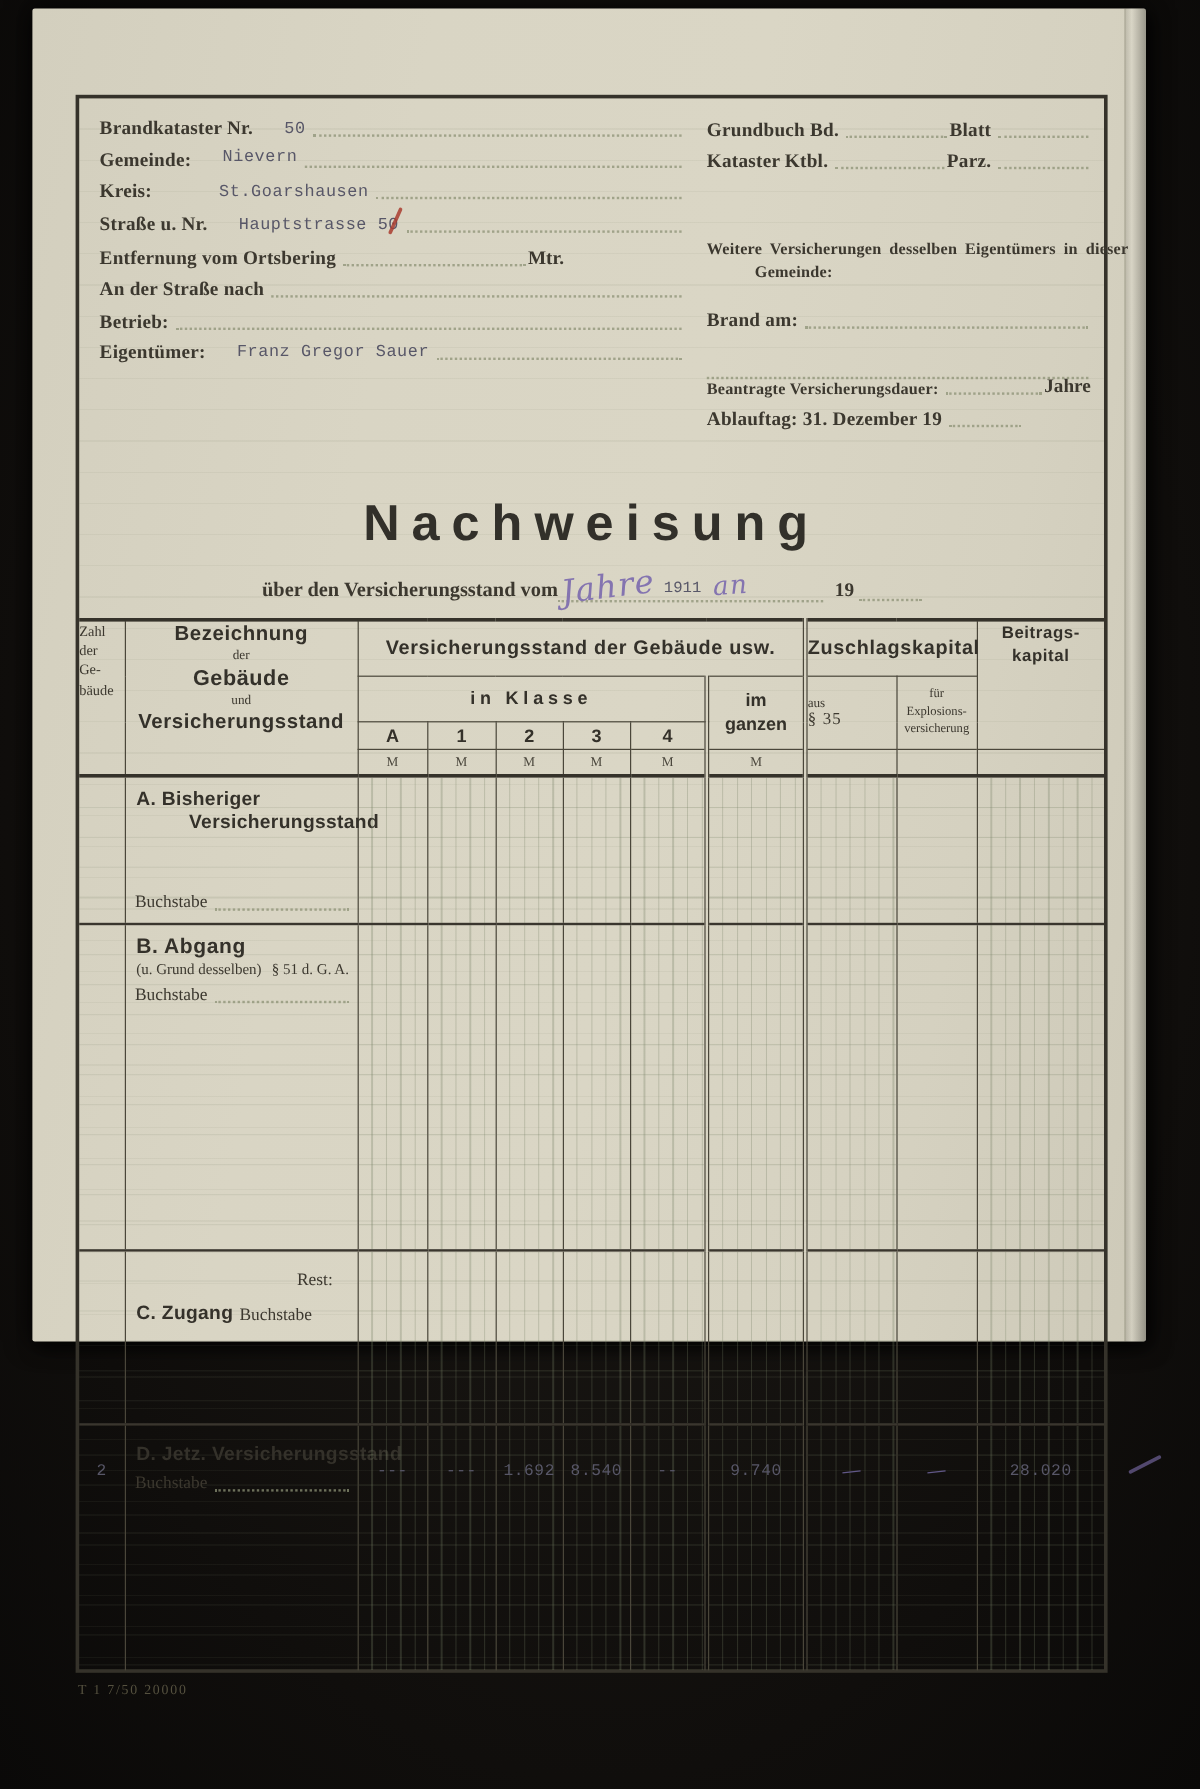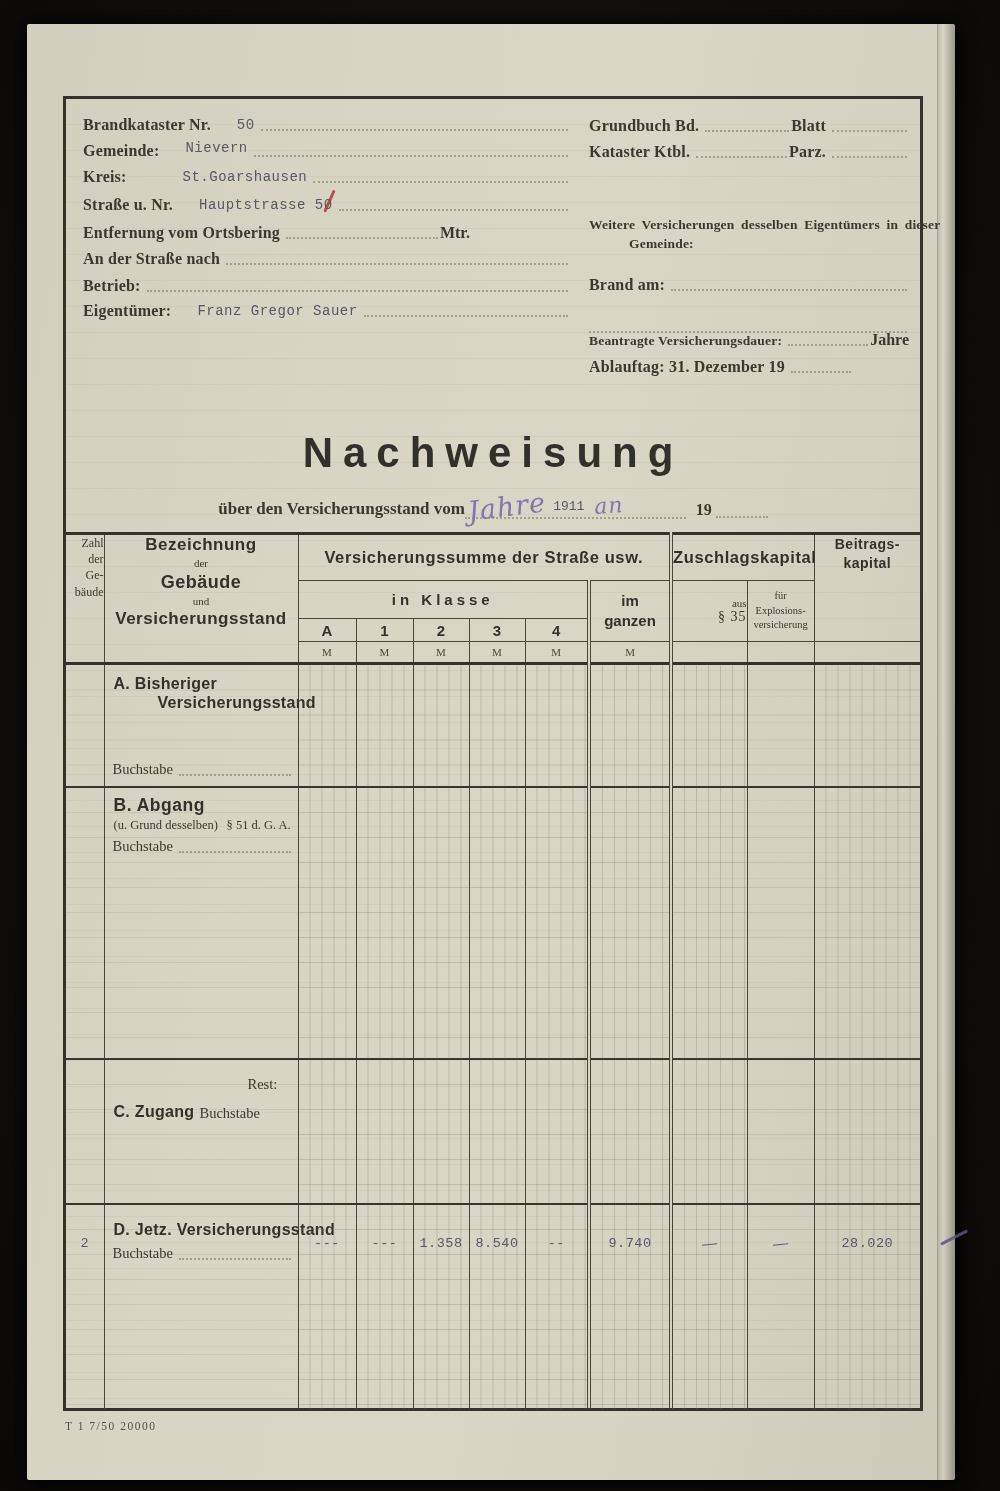--- a/index.html
+++ b/index.html
@@ -4,21 +4,21 @@
 <style>
   * { margin:0; padding:0; box-sizing:border-box; }
   html,body { width:1000px; height:1491px; }
   body {
     background: radial-gradient(ellipse at 50% 45%, #1d1a16 0%, #100e0c 70%, #0a0908 100%);
     font-family: "Liberation Serif", serif;
     position: relative;
     overflow: hidden;
   }
   .paper {
-    position:absolute; left:27px; top:24px; width:928px; height:1456px;
+    position:absolute; left:27px; top:7px; width:928px; height:1111px;
     background: linear-gradient(100deg, #d3cfbe 0%, #d9d5c4 30%, #dad6c5 55%, #d5d1c0 80%, #cdc9b8 100%);
     box-shadow: 0 0 22px rgba(0,0,0,.85), 4px 6px 14px rgba(0,0,0,.6);
     border-radius: 2px;
   }
   .edge-strip {
     position:absolute; top:0; right:0; width:17px; height:100%;
     background: linear-gradient(to right, rgba(0,0,0,.10), rgba(255,255,255,.10) 30%, rgba(0,0,0,.28) 100%);
   }
   .edge-line {
     position:absolute; top:0; right:17px; width:1.5px; height:100%;
@@ -70,34 +70,34 @@
   .sub-year { font-family:"Liberation Mono", monospace; font-size:13px; color:#585768; margin:0 6px 2px 8px; }
   .sub-19 { font-weight:700; font-size:16px; color:#3c382f; margin:0 4px 0 10px; }
   
   table.grid { position:absolute; left:0; top:433px; width:854px; border-collapse:collapse; table-layout:fixed;
     border-top:3px solid #35322a; }
   table.grid td { border:1px solid #4a463a; padding:0; vertical-align:top; position:relative; }
   table.grid tr td:first-child { border-left:none; }
   table.grid tr td:last-child { border-right:none; }
   table.grid tr:last-child td { border-bottom:none; }
   td.dbl { border-left:4px double #4a463a !important; }
-  .zahl-h { font-size:12px; color:#3c382f; text-align:right; padding-top:36px; line-height:1.35; border-bottom:3px solid #35322a !important; }
+  .zahl-h { font-size:12px; color:#3c382f; text-align:left; padding-top:36px; line-height:1.35; border-bottom:3px solid #35322a !important; }
   .bez-h { text-align:center; padding-top:14px; border-bottom:3px solid #35322a !important; border-right:1.5px solid #4a463a !important; }
   .bez-h .bh1 { font-family:"Liberation Sans", sans-serif; font-weight:700; font-size:17px; color:#34312a; letter-spacing:.5px; }
   .bez-h .bh2 { font-family:"Liberation Sans", sans-serif; font-weight:700; font-size:18px; color:#34312a; letter-spacing:.5px; }
   .bez-h .bh-s { font-size:11px; color:#3c382f; line-height:1.5; }
   .vs-h, .zk-h { font-family:"Liberation Sans", sans-serif; font-weight:700; font-size:16.5px; color:#34312a;
     text-align:center; vertical-align:middle !important; letter-spacing:.6px; border-bottom:1.5px solid #4a463a !important; }
   .bk-h { font-family:"Liberation Sans", sans-serif; font-weight:700; font-size:14px; color:#34312a;
     text-align:center; padding-top:34px; line-height:1.35; letter-spacing:.5px; }
   .ik-h { font-family:"Liberation Sans", sans-serif; font-weight:700; font-size:15px; color:#34312a;
     text-align:center; vertical-align:middle !important; letter-spacing:4px; }
   .ig-h { font-family:"Liberation Sans", sans-serif; font-weight:700; font-size:15px; color:#34312a;
     text-align:center; vertical-align:middle !important; line-height:1.35; }
-  .s35-h { text-align:right; vertical-align:middle !important; color:#3c382f; }
+  .s35-h { text-align:left; vertical-align:middle !important; color:#3c382f; }
   .s35-h .s35a { font-size:11px; }
   .s35-h .s35b { font-size:14px; letter-spacing:1px; }
   .ex-h { text-align:center; vertical-align:middle !important; color:#3c382f; font-size:10.5px; line-height:1.4; }
   .cl-h { font-family:"Liberation Sans", sans-serif; font-weight:700; font-size:15px; color:#34312a; text-align:center; vertical-align:middle !important; }
   tr.h4 td { border-bottom:3px solid #35322a !important; font-size:11px; color:#4a463c; text-align:center; vertical-align:middle !important; }
   tr.br td { border-bottom:2px solid #3a362e; }
   tr.rD td { border-bottom:none; }
   .vcell {
     background-image:
       repeating-linear-gradient(to right, transparent 0 11px, rgba(115,125,98,.30) 11px 12px),
@@ -239,21 +239,21 @@
           <div>Ge-</div>
               <div>bäude</div>
         </td>
         <td class="bez-h" rowspan="4">
           <div class="bh1">Bezeichnung</div>
           <div class="bh-s">der</div>
           <div class="bh2">Gebäude</div>
           <div class="bh-s">und</div>
           <div class="bh1">Versicherungsstand</div>
         </td>
-        <td class="vs-h" colspan="6">Versicherungssumme der Straße usw.</td>
+        <td class="vs-h" colspan="6">Versicherungsstand der Gebäude usw.</td>
         <td class="zk-h dbl" colspan="2">Zuschlagskapital</td>
         <td class="bk-h" rowspan="3">
           <div>Beitrags-</div>
               <div>kapital</div>
         </td>
       </tr>
       <tr class="h2" style="height:38px;">
         <td class="ik-h" colspan="5">in Klasse</td>
         <td class="ig-h dbl" rowspan="2">
           <div>im</div>
@@ -353,21 +353,21 @@
         <td class="dcell vD"><span class="tv">2</span></td>
         <td class="dcell">
           <div class="abs sans16" style="left:9px; top:16px;">D. Jetz. Versicherungsstand</div>
           <div class="buchrow" style="top:40px;">
             <span class="serif14">Buchstabe</span>
                 <span class="dots"></span>
           </div>
         </td>
         <td class="vcell vD"><span class="tv">---</span></td>
         <td class="vcell vD"><span class="tv">---</span></td>
-        <td class="vcell vD"><span class="tv">1.358</span></td>
+        <td class="vcell vD"><span class="tv">1.692</span></td>
         <td class="vcell vD"><span class="tv">8.540</span></td>
         <td class="vcell vD"><span class="tv">--</span></td>
         <td class="vcell vD dbl"><span class="tv">9.740</span></td>
         <td class="vcell vD dbl"><span class="hand-dash">—</span></td>
         <td class="plaincell vD"><span class="hand-dash">—</span></td>
         <td class="vcell vD"><span class="tv">28.020</span></td>
       </tr>
     </tbody>
       </table>
   </div>

